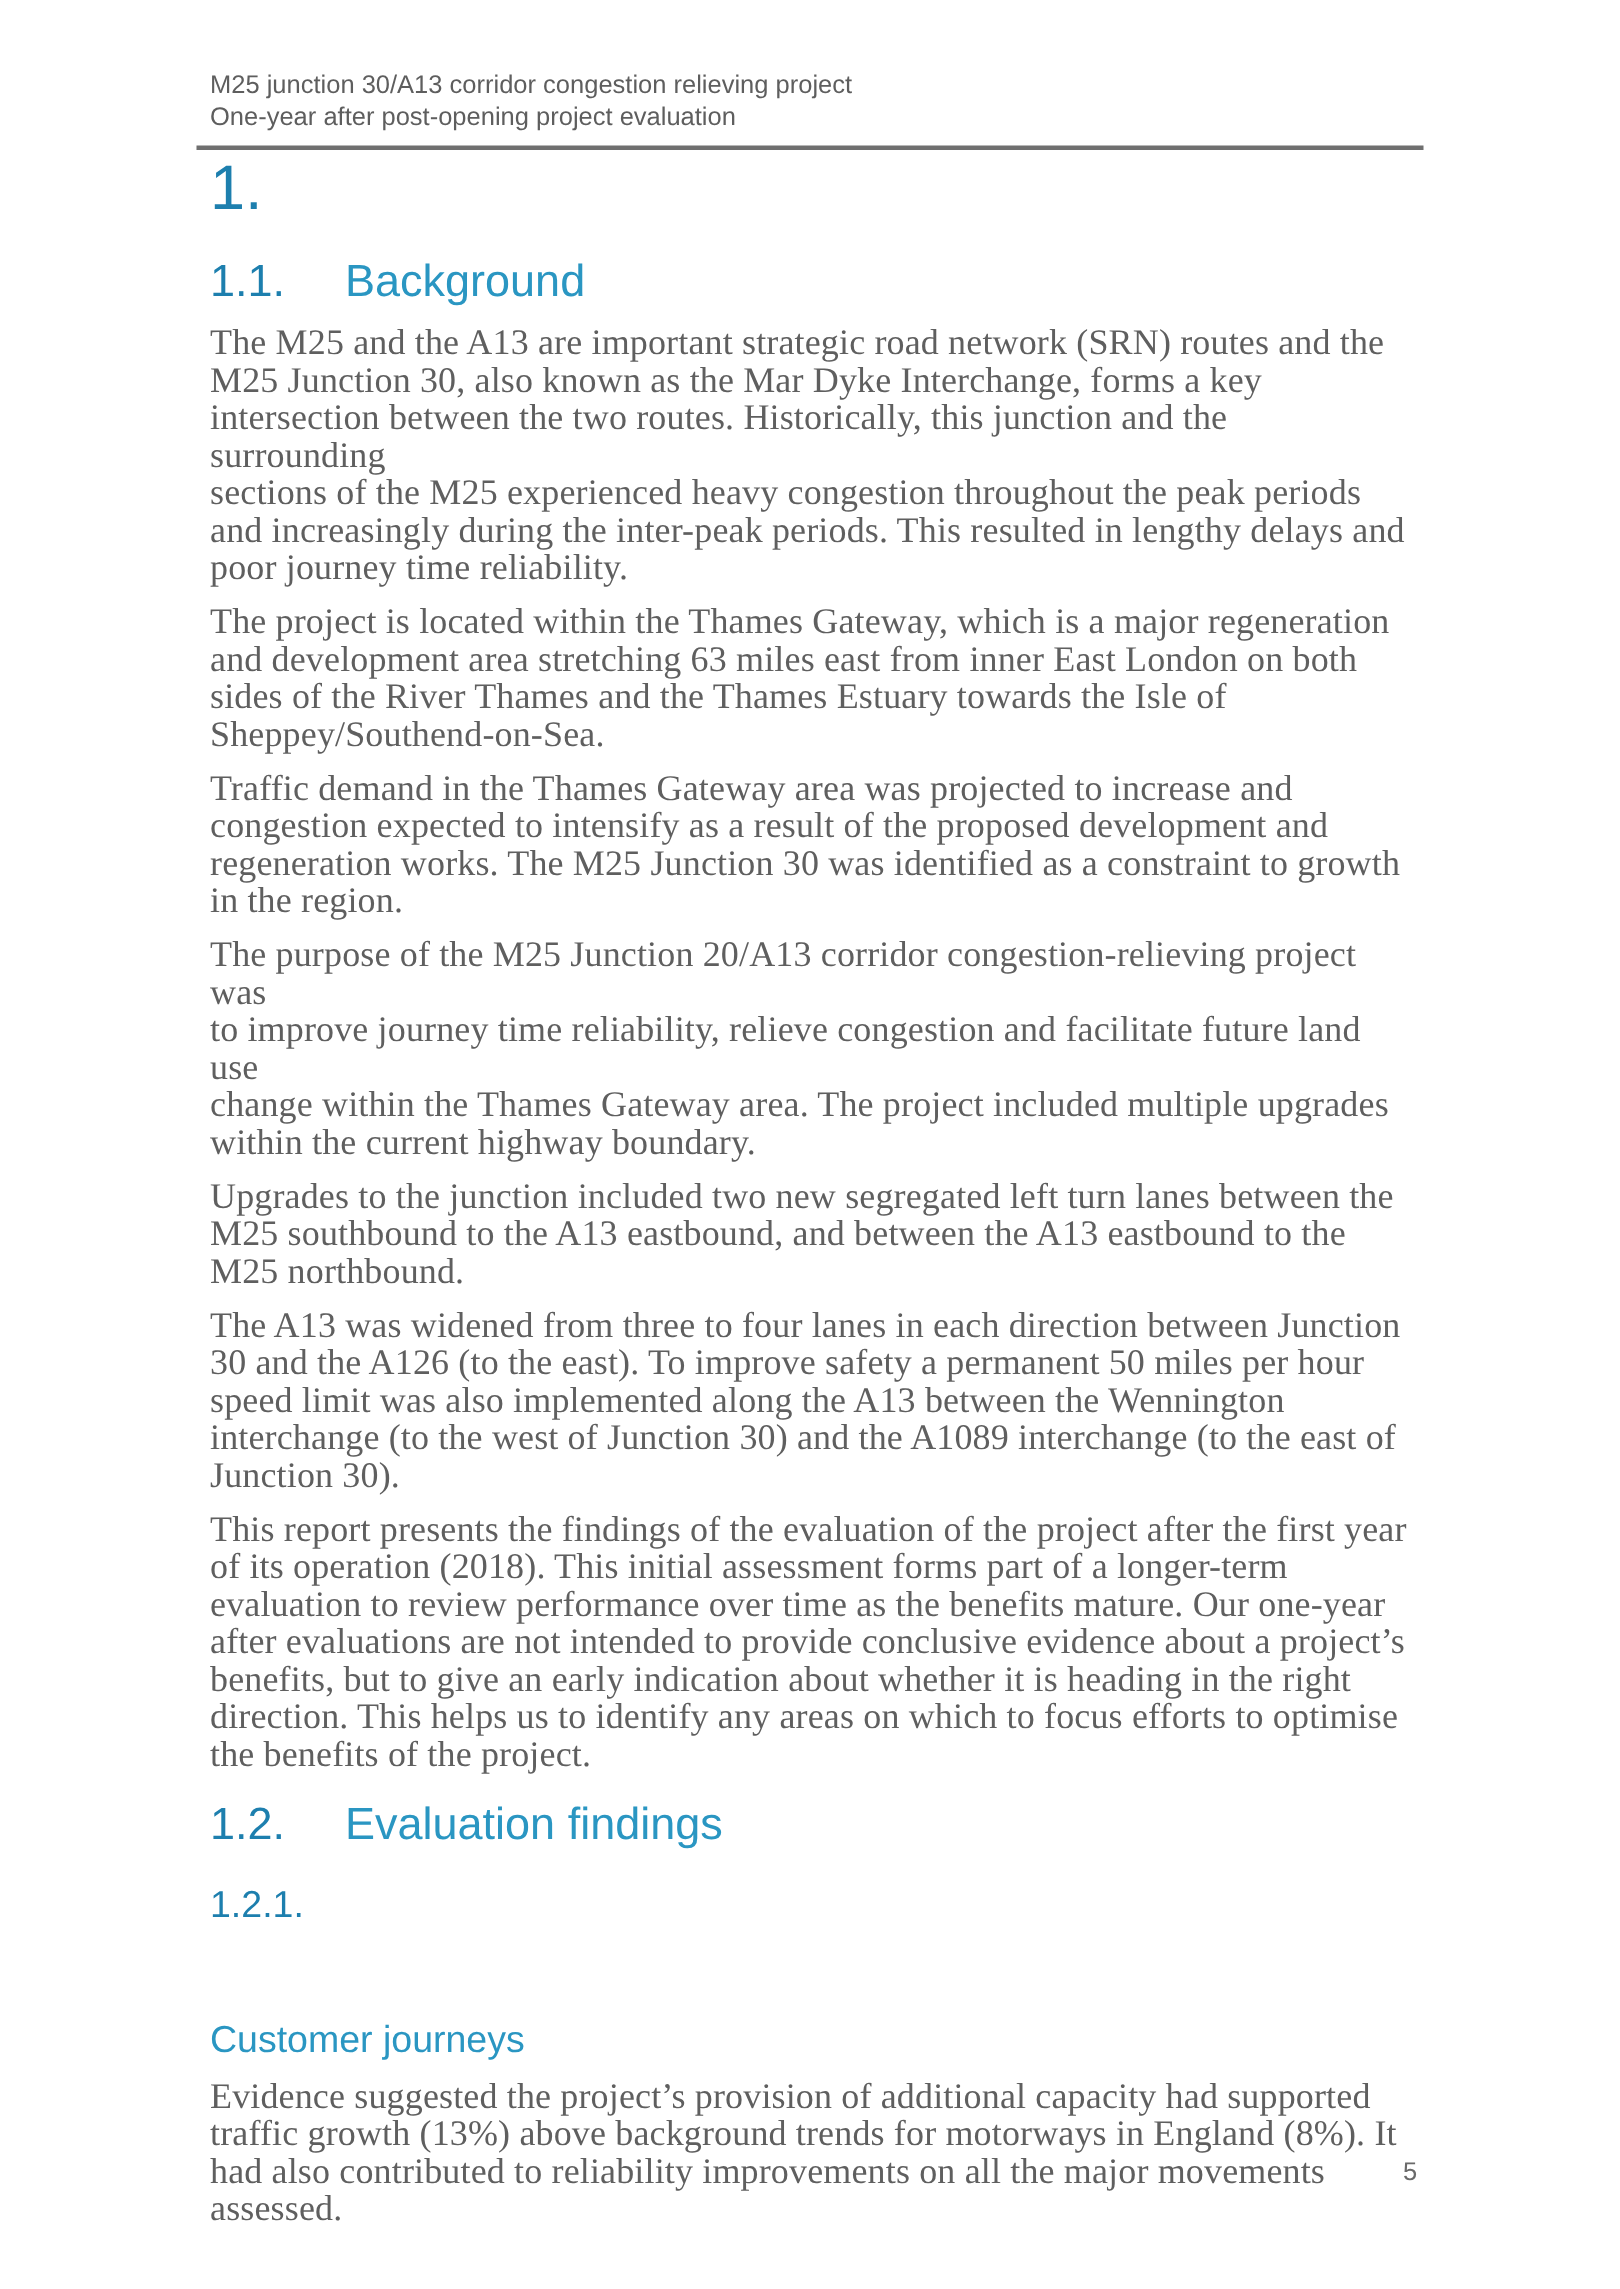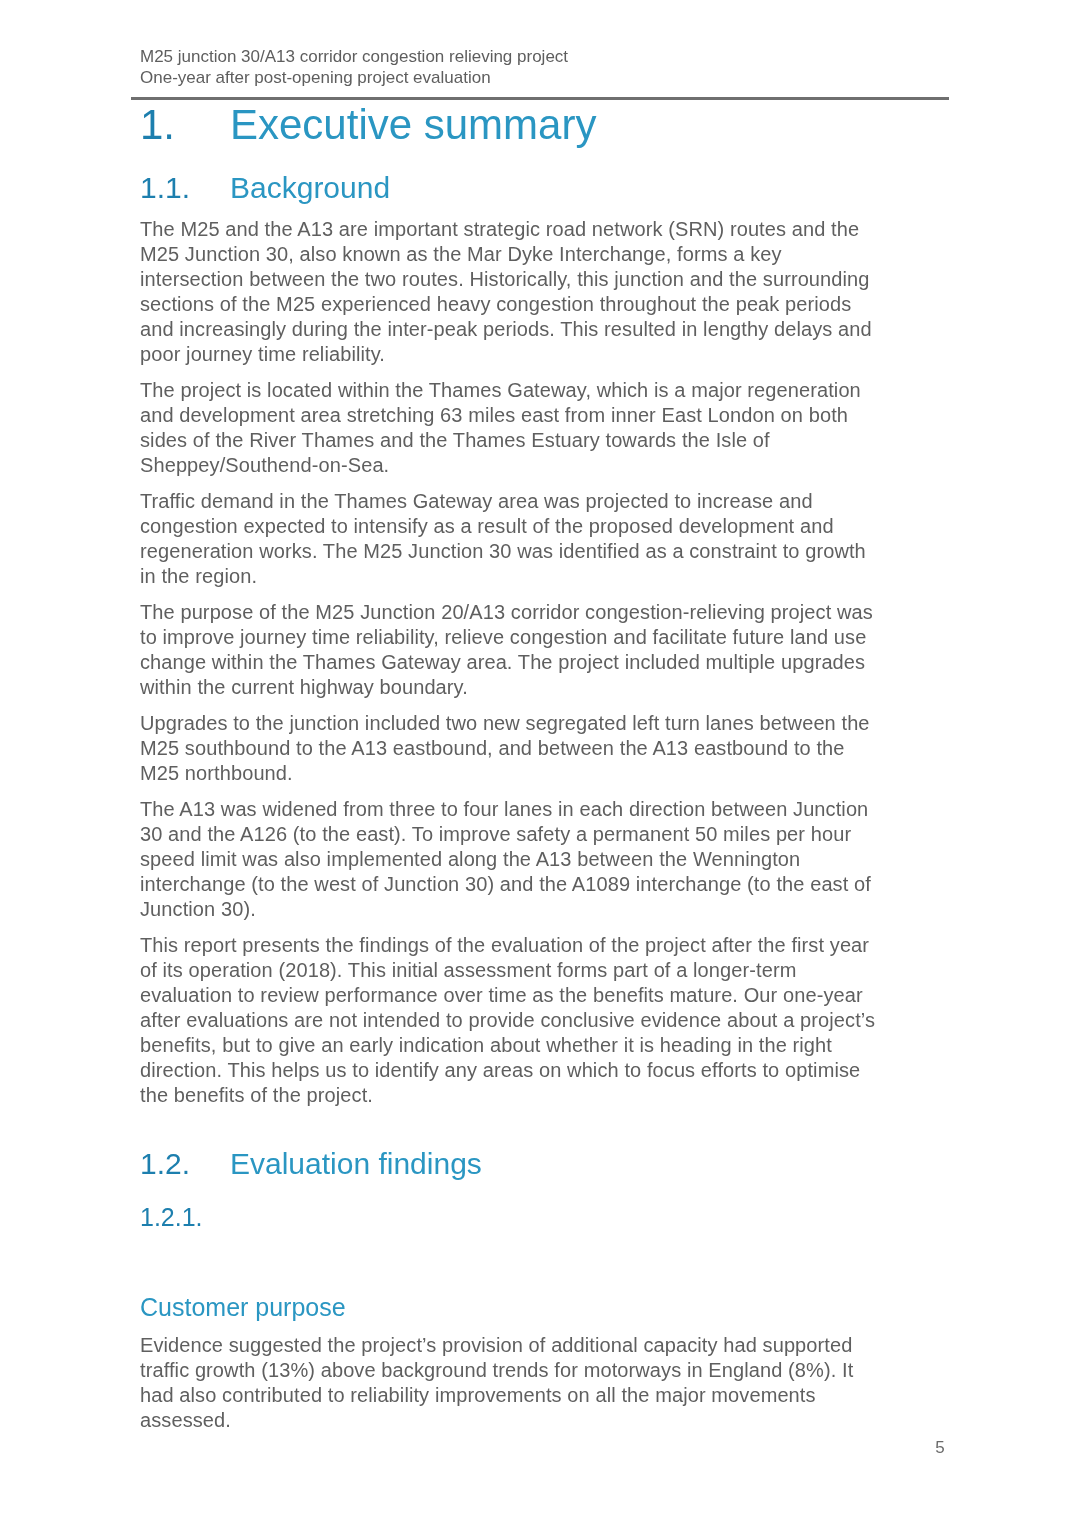--- a/index.html
+++ b/index.html
@@ -53,36 +53,37 @@
     line-height: 50px;
     font-weight: normal;
   }
   .h2-row {
     margin-top: 20px;
     font-size: 30px;
     line-height: 36px;
     font-weight: normal;
   }
   .h2-row.second {
-    margin-top: 38px;
+    margin-top: 16px;
   }
   .h3-row {
     margin-top: 20px;
     font-size: 25px;
     line-height: 30px;
     font-weight: normal;
     flex-direction: column;
   }
   .para {
     margin: 11px 0 0 0;
-    font-size: 20px;
+    font-size: 24px;
     line-height: 25px;
     color: #5f5f5f;
     white-space: pre-line;
     letter-spacing: 0.1px;
+    font-family: Liberation Serif, serif;
   }
   .page-number {
     position: absolute;
     top: 1437px;
     left: 928px;
     width: 24px;
     text-align: center;
     font-size: 17px;
     line-height: 21px;
     color: #6a6a6a;
@@ -95,21 +96,20 @@
   <div class="content">
 
     <div class="doc-header">
       <div>M25 junction 30/A13 corridor congestion relieving project</div>
       <div>One-year after post-opening project evaluation</div>
     </div>
     <div class="header-rule"></div>
 
     <div class="h-row h1-row">
       <span class="h-num">1.</span>
-      <span class="h-text">Executive summary</span>
     </div>
 
     <div class="h-row h2-row">
       <span class="h-num">1.1.</span>
       <span class="h-text">Background</span>
     </div>
 
     <p class="para">The M25 and the A13 are important strategic road network (SRN) routes and the
 M25 Junction 30, also known as the Mar Dyke Interchange, forms a key
 intersection between the two routes. Historically, this junction and the surrounding
@@ -144,21 +144,21 @@
 direction. This helps us to identify any areas on which to focus efforts to optimise
 the benefits of the project.</p>
 
     <div class="h-row h2-row second">
       <span class="h-num">1.2.</span>
       <span class="h-text">Evaluation findings</span>
     </div>
 
     <div class="h-row h3-row">
       <span class="h-num">1.2.1.</span>
-      <span class="h-text">Customer purpose</span>
+      <span class="h-text">Customer journeys</span>
     </div>
 
     <p class="para">Evidence suggested the project’s provision of additional capacity had supported
 traffic growth (13%) above background trends for motorways in England (8%). It
 had also contributed to reliability improvements on all the major movements
 assessed.</p>
 
   </div>
 
   <div class="page-number">5</div>

